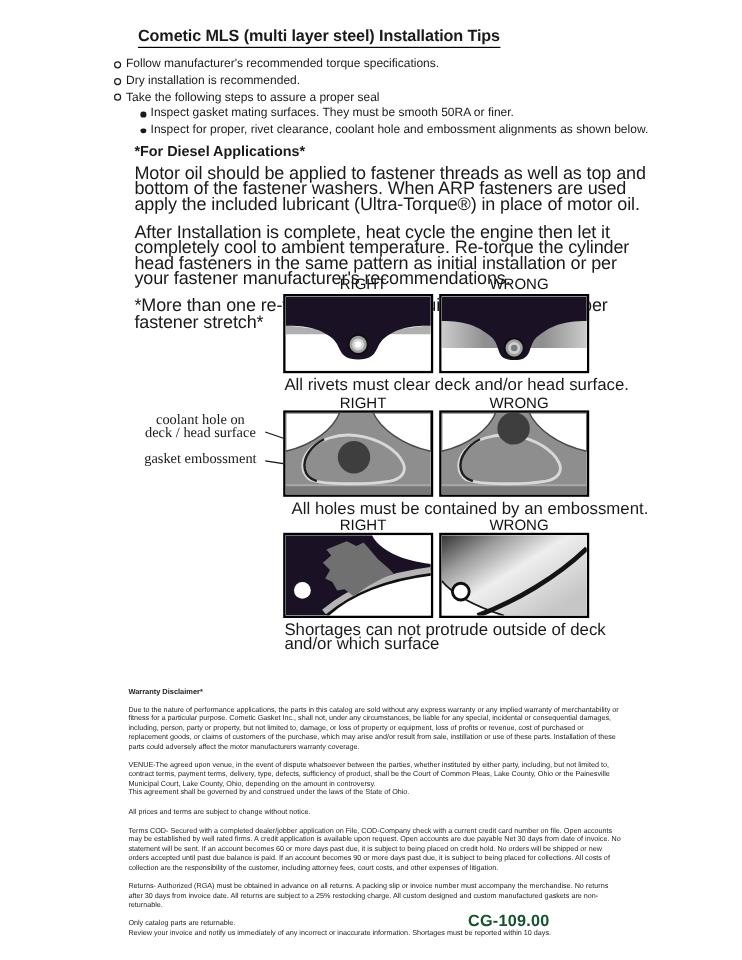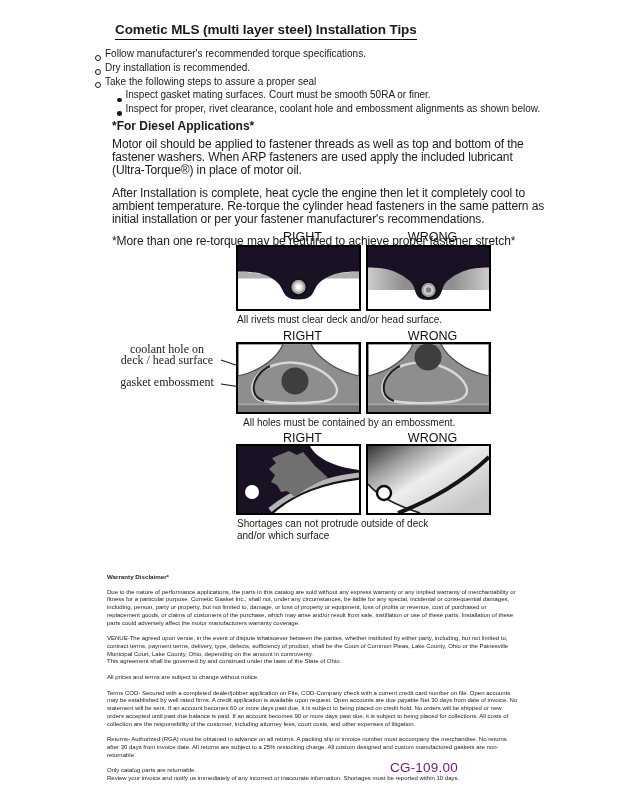--- a/index.html
+++ b/index.html
@@ -8,39 +8,39 @@
     background:#ffffff;color:#1a1a1a;
     font-family:"Liberation Sans", sans-serif;
   }
   .title{
     position:absolute;left:115px;top:22px;margin:0;
     font-size:13.5px;font-weight:bold;letter-spacing:-0.1px;
     border-bottom:1.6px solid #000;padding-bottom:2px;
     white-space:nowrap;
   }
   .tips{position:absolute;left:95px;top:47px;margin:0;padding:0;list-style:none;font-size:10px;line-height:13.8px;white-space:nowrap;}
-  .tip{display:flex;align-items:flex-end;}
+  .tip{display:flex;align-items:center;}
   .tip.sub{margin-left:22px;}
   .marker-open{width:4px;height:4px;border:1px solid #1a1a1a;border-radius:50%;margin-right:4px;flex:0 0 auto;}
   .marker-filled{width:4.5px;height:4.5px;background:#1a1a1a;border-radius:50%;margin-right:4px;flex:0 0 auto;}
   .diesel{position:absolute;left:112px;top:119px;width:434px;}
   .diesel h2{margin:0 0 5px 0;font-size:12px;font-weight:bold;}
-  .diesel p{margin:0 0 9px 0;font-size:12px;line-height:13.2px;letter-spacing:-0.1px;}
+  .diesel p{margin:0 0 9px 0;font-size:15px;line-height:13.2px;letter-spacing:-0.1px;}
   .fig-labels{position:absolute;left:240px;width:255px;display:flex;gap:5px;font-size:12.5px;color:#111;}
   .fig-labels span{flex:0 0 125px;text-align:center;}
   .panel{position:absolute;width:121px;border:2px solid #000;background:#fff;line-height:0;}
   .panel svg{display:block;}
-  .caption{position:absolute;font-size:10px;line-height:12px;color:#1a1a1a;white-space:nowrap;}
+  .caption{position:absolute;font-size:14px;line-height:12px;color:#1a1a1a;white-space:nowrap;}
   .ann{position:absolute;font-size:12px;line-height:10.5px;color:#1a1a1a;text-align:center;width:102px;white-space:nowrap;font-family:Liberation Serif, serif;}
   .leader{position:absolute;overflow:visible;}
   .disclaimer{position:absolute;left:107px;top:573px;width:412px;font-size:6px;line-height:7.7px;color:#222;}
   .disclaimer h3{margin:0 0 8px 0;font-size:6.2px;font-weight:bold;}
   .disclaimer p{margin:0 0 8px 0;}
   .disclaimer p.tight{margin:0;}
-  .footer-code{position:absolute;left:390px;top:760px;font-size:13.5px;color:#701a75;letter-spacing:0.2px;}
+  .footer-code{position:absolute;left:390px;top:760px;font-size:13.5px;color:#14532d;letter-spacing:0.2px;font-weight:bold;}
 </style>
 </head>
 <body>
 
 <div class="page">
 
   <h1 class="title">Cometic MLS (multi layer steel) Installation Tips</h1>
 
   <ul class="tips">
     <li class="tip">
@@ -50,21 +50,21 @@
     <li class="tip">
       <span class="marker-open"></span>
       <span>Dry installation is recommended.</span>
     </li>
     <li class="tip">
       <span class="marker-open"></span>
       <span>Take the following steps to assure a proper seal</span>
     </li>
     <li class="tip sub">
       <span class="marker-filled"></span>
-      <span>Inspect gasket mating surfaces.  Court must be smooth 50RA or finer.</span>
+      <span>Inspect gasket mating surfaces.  They must be smooth 50RA or finer.</span>
     </li>
     <li class="tip sub">
       <span class="marker-filled"></span>
       <span>Inspect for proper, rivet clearance, coolant hole and embossment alignments as shown below.</span>
     </li>
   </ul>
 
   <section class="diesel">
     <h2>*For Diesel Applications*</h2>
     <p>Motor oil should be applied to fastener threads as well as top and bottom of the fastener washers. When ARP fasteners are used apply the included lubricant (Ultra-Torque®) in place of motor oil.</p>

